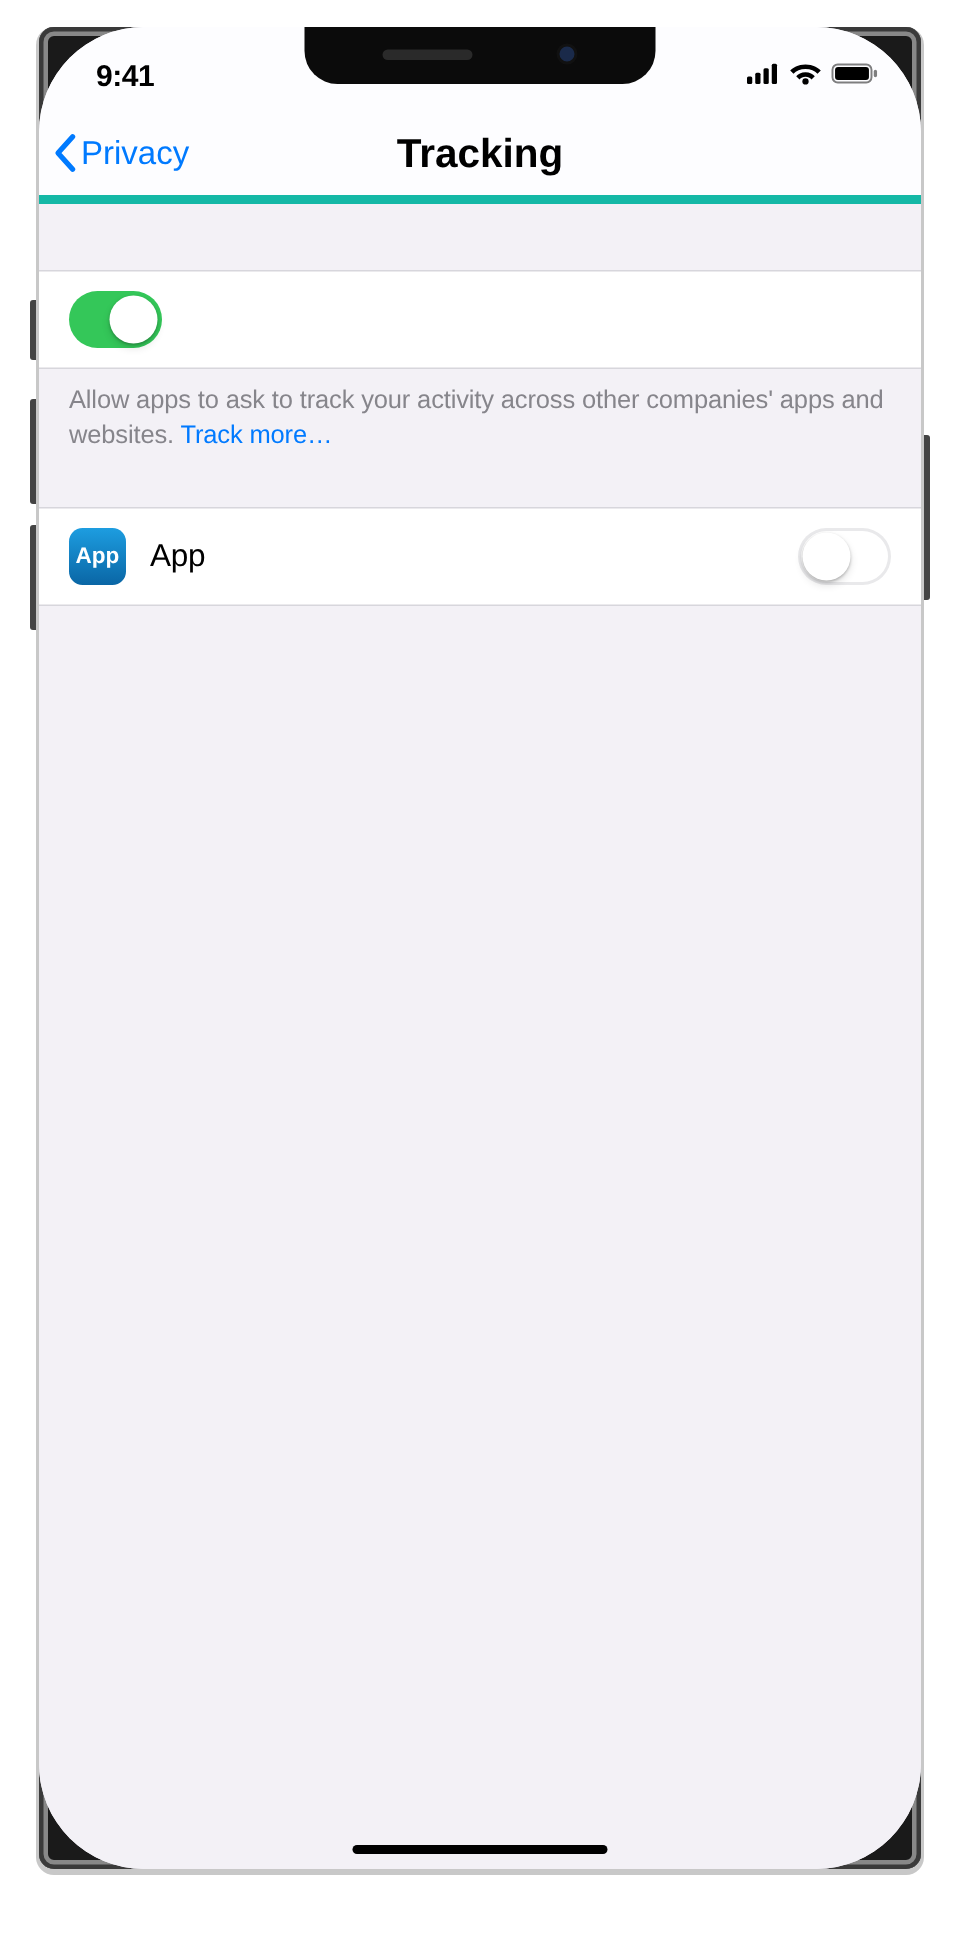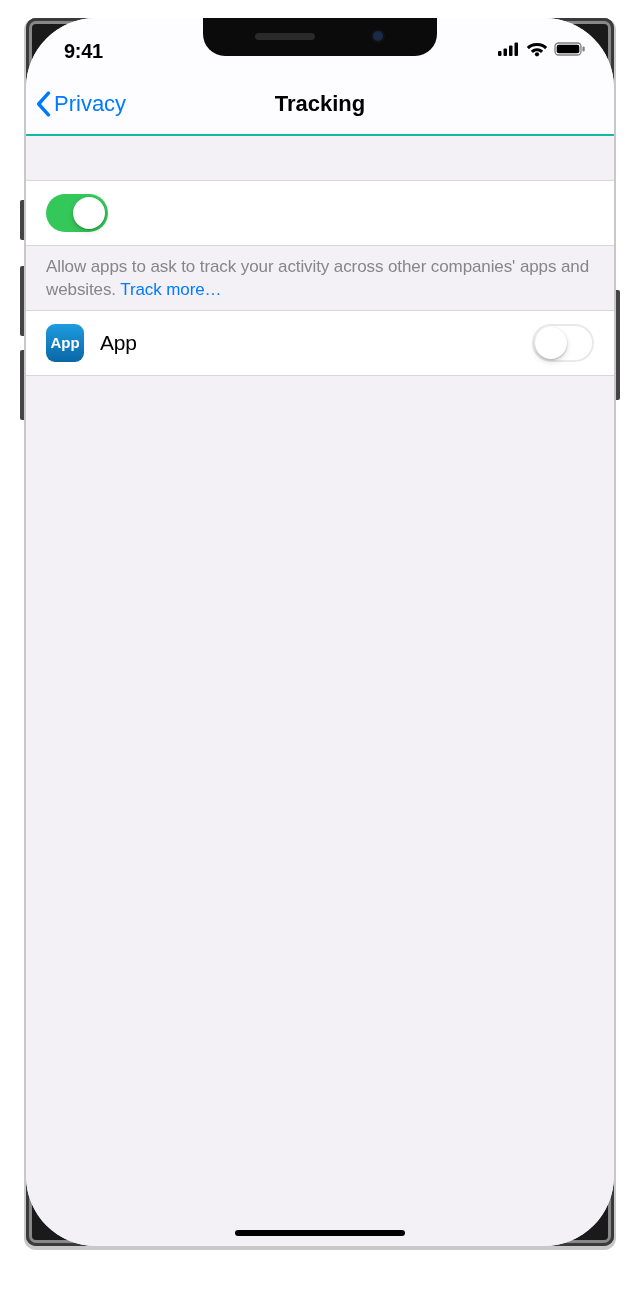--- a/index.html
+++ b/index.html
@@ -105,51 +105,51 @@
       align-items: center;
       gap: 6px;
     }
 
     
     .nav-bar {
       position: absolute;
       top: 56px; left: 0; right: 0;
       height: 62px;
       background: #fdfdff;
-      border-bottom: 2px solid #14b8a6;
+      border-bottom: 6px solid #14b8a6;
       display: flex;
       align-items: center;
       z-index: 30;
     }
     .back-btn {
       display: flex;
       align-items: center;
       position: absolute;
       left: 8px;
       color: #007aff;
       font-size: 22px;
       gap: 2px;
     }
     .back-btn svg { display: block; }
     .nav-title {
       width: 100%;
       text-align: center;
-      font-size: 22px;
+      font-size: 27px;
       font-weight: 600;
     }
 
     
     .content {
       position: absolute;
       top: 118px; left: 0; right: 0; bottom: 0;
       background: #f3f1f6;
     }
 
     .group { margin-top: 44px; }
-    .group.second { margin-top: 8px; }
+    .group.second { margin-top: 36px; }
 
     .row {
       background: #ffffff;
       border-top: 1px solid #d7d6dc;
       border-bottom: 1px solid #d7d6dc;
       padding: 13px 20px;
       display: flex;
       align-items: center;
       justify-content: space-between;
       min-height: 58px;

